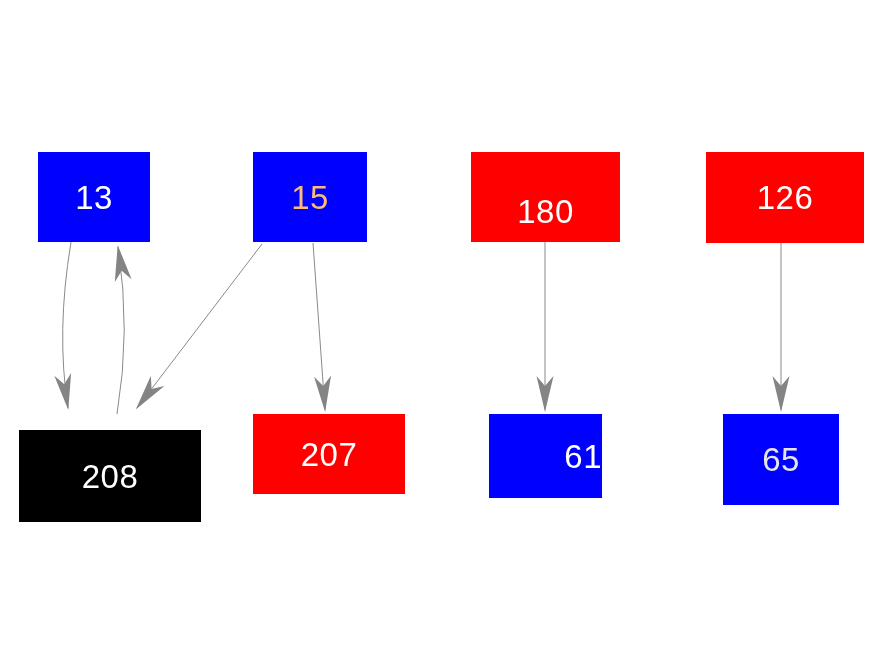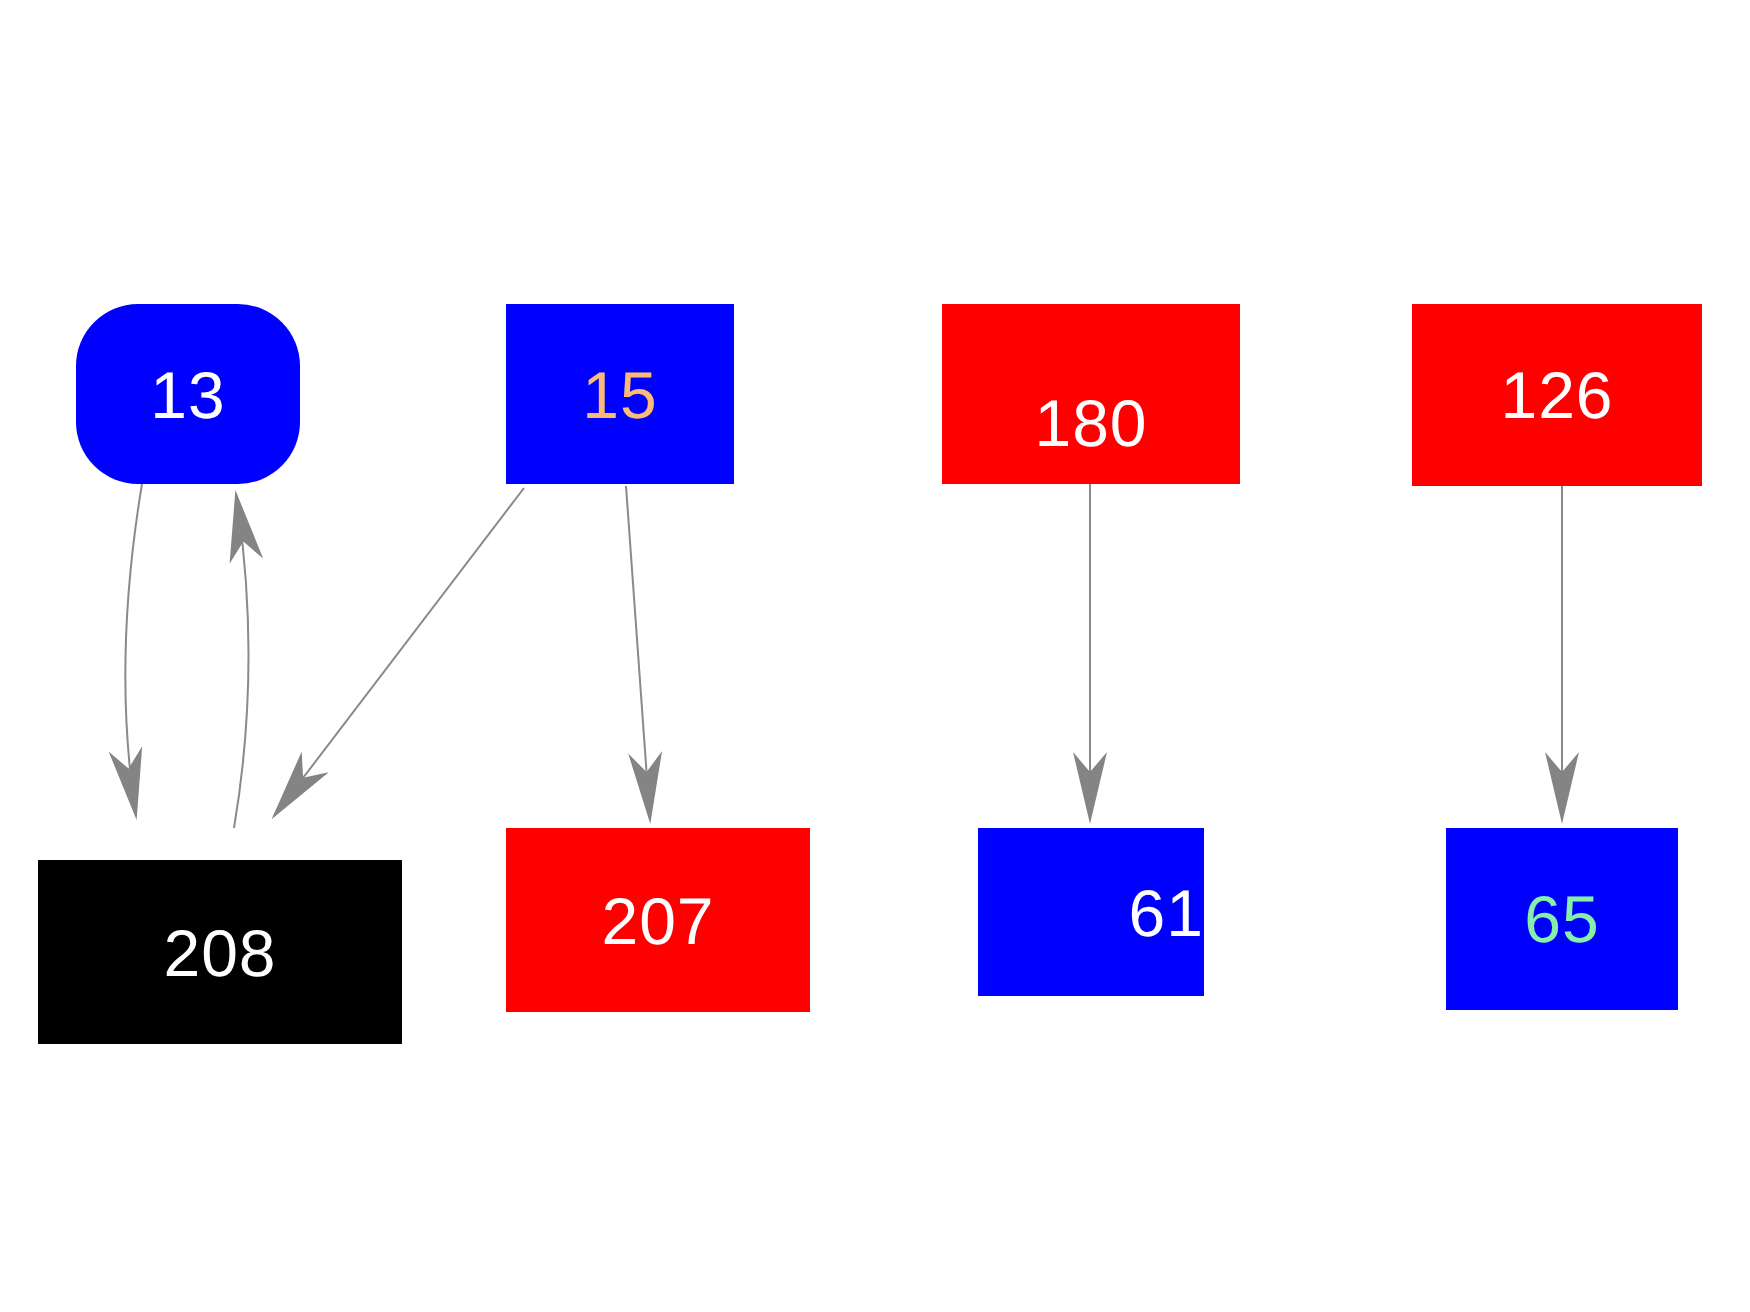--- a/index.html
+++ b/index.html
@@ -51,38 +51,38 @@
     <g id="edge-group">
         <path fill="none" stroke="#8a8a8a" stroke-width="1" marker-end="url(#arrowhead)" d="M 71,242 Q 56,332 68,408"></path>
         <path fill="none" stroke="#8a8a8a" stroke-width="1" marker-end="url(#arrowhead)" d="M 117,414 Q 131,331 118,247"></path>
         <path fill="none" stroke="#8a8a8a" stroke-width="1" marker-end="url(#arrowhead)" d="M 262,244 L 137,408"></path>
         <path fill="none" stroke="#8a8a8a" stroke-width="1" marker-end="url(#arrowhead)" d="M 313,243 L 325,410"></path>
         <path fill="none" stroke="#8a8a8a" stroke-width="1" marker-end="url(#arrowhead)" d="M 545,242 L 545,410"></path>
         <path fill="none" stroke="#8a8a8a" stroke-width="1" marker-end="url(#arrowhead)" d="M 781,243 L 781,410"></path>
       </g>
   </svg>
   <div id="node-layer">
-      <div class="node" style="left: 38px; top: 152px; width: 112px; height: 90px; background: rgb(0, 0, 255); border-radius: 31px;">
+      <div class="node" style="left: 38px; top: 152px; width: 112px; height: 90px; background: rgb(0, 0, 255);">
         <span class="node-label" style="color: rgb(255, 255, 255);">13</span>
       </div>
       <div class="node" style="left: 253px; top: 152px; width: 114px; height: 90px; background: rgb(0, 0, 255);">
         <span class="node-label" style="color: #fdba74;">15</span>
       </div>
       <div class="node" style="left: 471px; top: 152px; width: 149px; height: 90px; background: rgb(255, 0, 0);">
         <span class="node-label" style="color: rgb(255, 255, 255); margin-top: 28px;">180</span>
       </div>
-      <div class="node" style="left: 706px; top: 152px; width: 145px; height: 91px; background: rgb(255, 0, 0);">
+      <div class="node" style="left: 706px; top: 152px; width: 158px; height: 91px; background: rgb(255, 0, 0);">
         <span class="node-label" style="color: rgb(255, 255, 255);">126</span>
       </div>
       <div class="node" style="left: 19px; top: 414px; width: 182px; height: 92px; background: #000000; margin-top: 16px;">
         <span class="node-label" style="color: rgb(255, 255, 255);">208</span>
       </div>
-      <div class="node" style="left: 253px; top: 414px; width: 152px; height: 92px; background: rgb(255, 0, 0);">
+      <div class="node" style="left: 253px; top: 414px; width: 152px; height: 80px; background: rgb(255, 0, 0);">
         <span class="node-label" style="color: rgb(255, 255, 255);">207</span>
       </div>
       <div class="node" style="left: 489px; top: 414px; width: 113px; height: 84px; background: rgb(0, 0, 255); justify-content: flex-end;">
         <span class="node-label" style="color: rgb(255, 255, 255);">61</span>
       </div>
       <div class="node" style="left: 723px; top: 414px; width: 116px; height: 91px; background: rgb(0, 0, 255);">
-        <span class="node-label" style="color: #86efac;">65</span>
+        <span class="node-label" style="color: #e5e5e5;">65</span>
       </div>
     </div>
 </div>
 
 </body></html>

